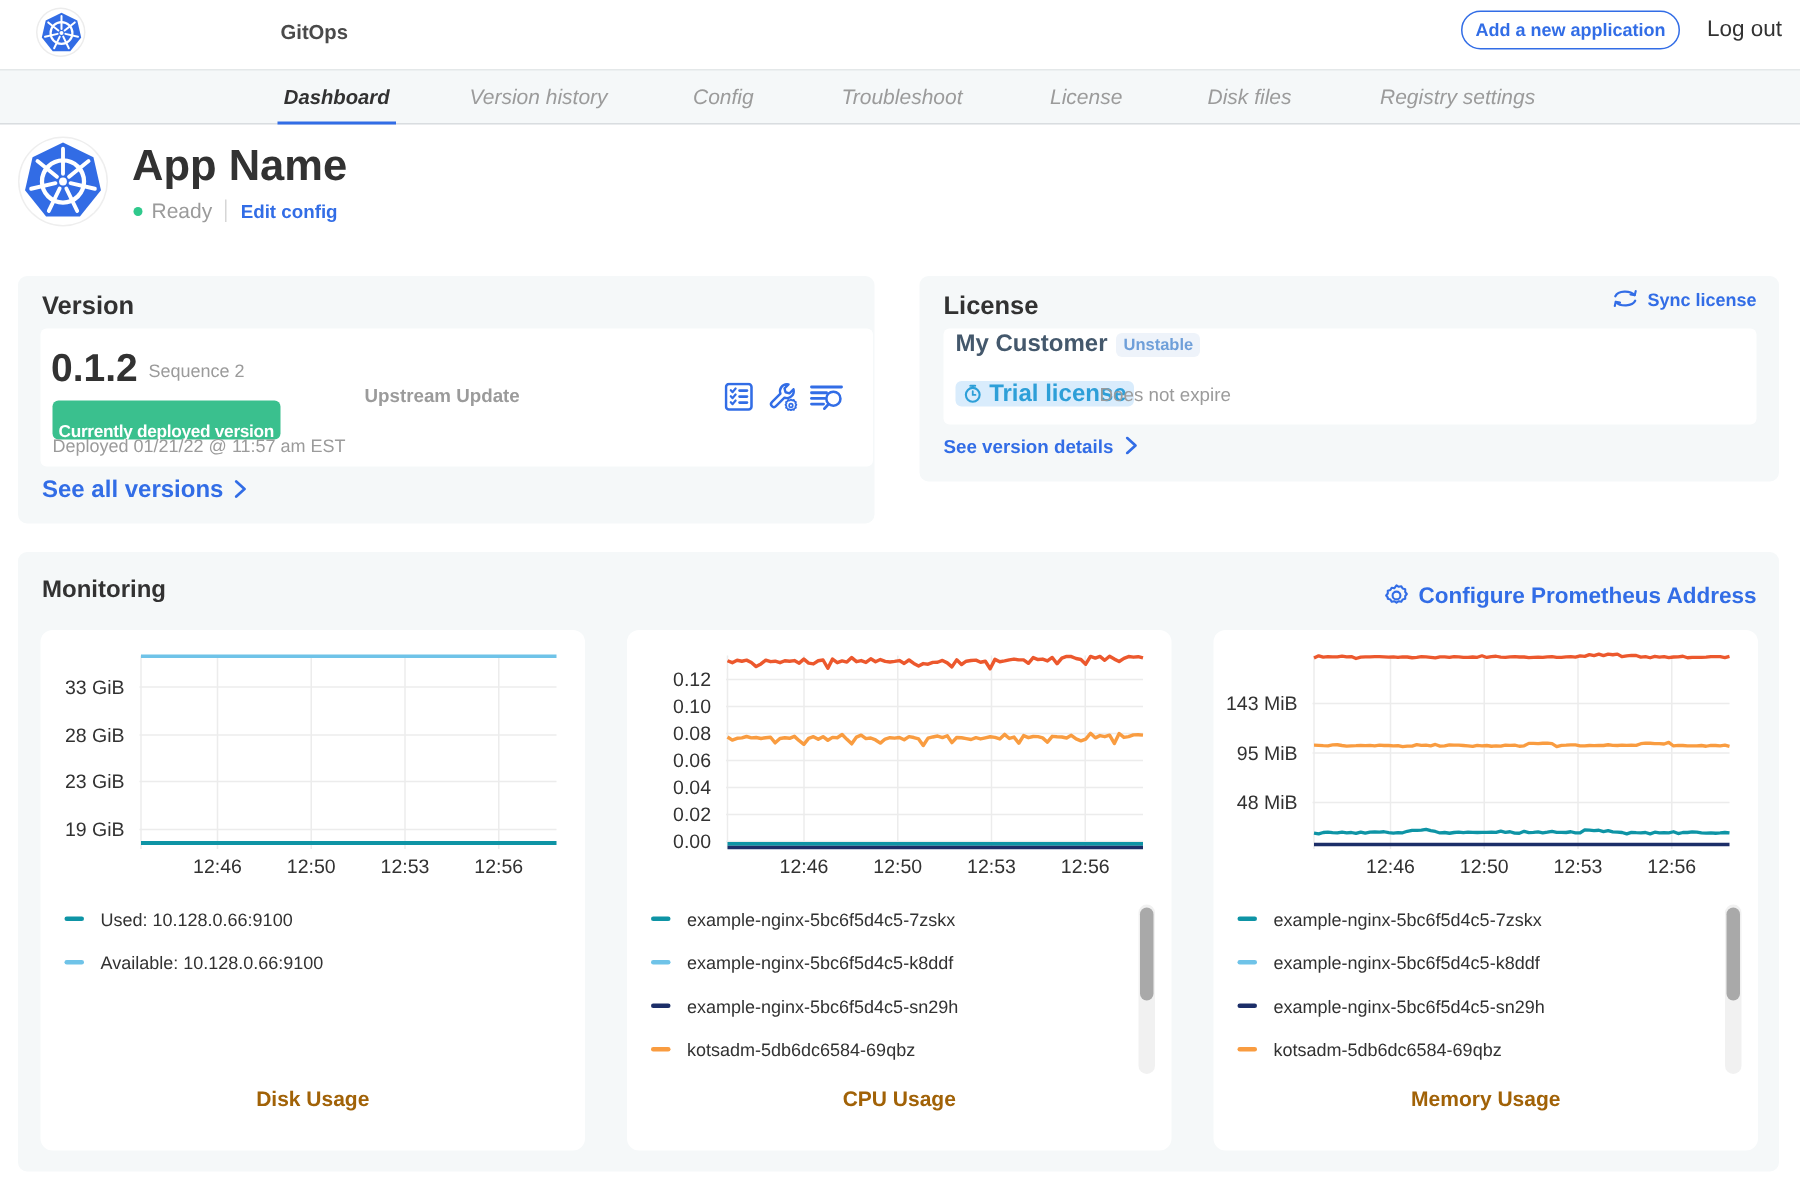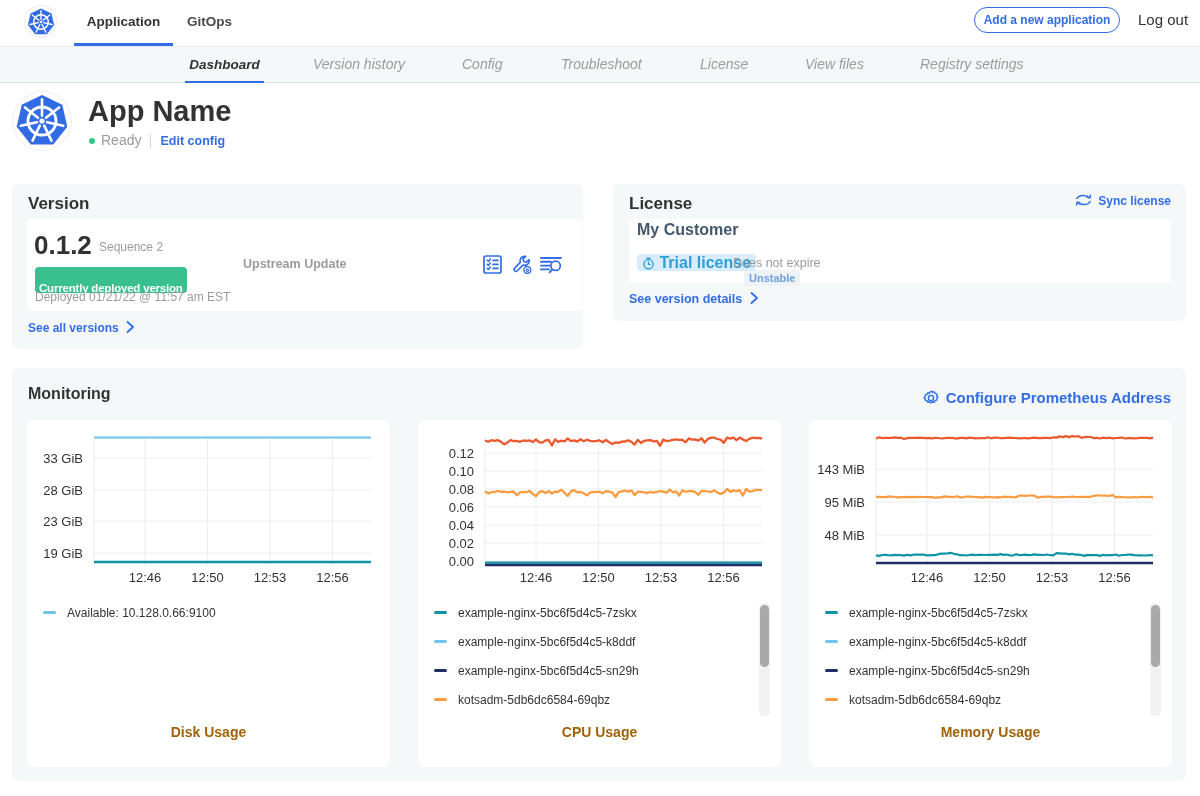--- a/index.html
+++ b/index.html
@@ -40,32 +40,31 @@
 <line x1="50.0" y1="42.0" x2="50.0" y2="10.0" stroke="#fff" stroke-width="5" stroke-linecap="round"></line>
         <line x1="57.8" y1="45.8" x2="82.8" y2="25.8" stroke="#fff" stroke-width="5" stroke-linecap="round"></line>
         <line x1="59.7" y1="54.2" x2="90.9" y2="61.3" stroke="#fff" stroke-width="5" stroke-linecap="round"></line>
         <line x1="54.3" y1="61.0" x2="68.2" y2="89.8" stroke="#fff" stroke-width="5" stroke-linecap="round"></line>
         <line x1="45.7" y1="61.0" x2="31.8" y2="89.8" stroke="#fff" stroke-width="5" stroke-linecap="round"></line>
         <line x1="40.3" y1="54.2" x2="9.1" y2="61.3" stroke="#fff" stroke-width="5" stroke-linecap="round"></line>
         <line x1="42.2" y1="45.8" x2="17.2" y2="25.8" stroke="#fff" stroke-width="5" stroke-linecap="round"></line>
 <circle cx="50" cy="52" r="5" fill="#fff"></circle>
 </svg>
     </div>
-  <div class="topnav-item active" style="left:74px; width:99px; text-align:center;">Application</div>
   <div class="topnav-item" style="left:187px;">GitOps</div>
   <div class="addbtn">Add a new application</div>
   <div class="logout">Log out</div>
 </div>
 <div class="subnav">
   <div class="sub active" style="left:185px; width:79px; text-align:center; font-size:13.5px;">Dashboard</div>
   <div class="sub" style="left:313px;">Version history</div>
   <div class="sub" style="left:462px;">Config</div>
   <div class="sub" style="left:561px;">Troubleshoot</div>
   <div class="sub" style="left:700px;">License</div>
-  <div class="sub" style="left:805px;">View files</div>
+  <div class="sub" style="left:805px;">Disk files</div>
   <div class="sub" style="left:920px;">Registry settings</div>
 </div>
 <div class="appicon">
     <svg width="54" height="54" viewBox="0 0 100 104">
 <polygon points="50.00,2.00 89.09,20.83 98.75,63.13 71.69,97.05 28.31,97.05 1.25,63.13 10.91,20.83" fill="#326ce5"></polygon>
 <circle cx="50" cy="52" r="27" fill="none" stroke="#fff" stroke-width="5.5"></circle>
 <line x1="50.0" y1="42.0" x2="50.0" y2="10.0" stroke="#fff" stroke-width="5" stroke-linecap="round"></line>
       <line x1="57.8" y1="45.8" x2="82.8" y2="25.8" stroke="#fff" stroke-width="5" stroke-linecap="round"></line>
       <line x1="59.7" y1="54.2" x2="90.9" y2="61.3" stroke="#fff" stroke-width="5" stroke-linecap="round"></line>
       <line x1="54.3" y1="61.0" x2="68.2" y2="89.8" stroke="#fff" stroke-width="5" stroke-linecap="round"></line>
@@ -102,38 +101,38 @@
 </svg></span>
     <span style="position:absolute; left:513px; top:37px;"><svg width="23" height="18" viewBox="0 0 23 18">
 <line x1="1" y1="2" x2="21" y2="2" stroke="#326de6" stroke-width="1.9" stroke-linecap="round"></line>
 <line x1="1" y1="5.8" x2="11" y2="5.8" stroke="#326de6" stroke-width="1.9" stroke-linecap="round"></line>
 <line x1="1" y1="9.6" x2="10" y2="9.6" stroke="#326de6" stroke-width="1.9" stroke-linecap="round"></line>
 <line x1="1" y1="13.4" x2="9" y2="13.4" stroke="#326de6" stroke-width="1.9" stroke-linecap="round"></line>
 <circle cx="15.6" cy="9.8" r="4.7" fill="none" stroke="#326de6" stroke-width="1.7"></circle>
 <line x1="12.2" y1="13.6" x2="9.6" y2="16.4" stroke="#326de6" stroke-width="1.9" stroke-linecap="round"></line>
 </svg></span>
   </div>
-  <div style="position:absolute; left:16px; top:134px;"><span class="blink" style="font-size:12px;">See all versions</span> <span style="margin-left:2px;"><svg width="10" height="12" viewBox="0 0 10 12" style="vertical-align:-1px">
+  <div style="position:absolute; left:16px; top:134px;"><span class="blink" style="font-size:16px;">See all versions</span> <span style="margin-left:2px;"><svg width="10" height="12" viewBox="0 0 10 12" style="vertical-align:-1px">
           <path d="M2.5 1 L8 6 L2.5 11" fill="none" stroke="#326de6" stroke-width="1.8" stroke-linecap="round" stroke-linejoin="round"></path>
         </svg></span></div>
 </div>
 
 <div class="card" style="left:613px; top:184px; width:573px; height:137px;">
   <div class="h17" style="position:absolute; left:16px; top:10px;">License</div>
   <div style="position:absolute; right:15px; top:7px; white-space:nowrap;">
     <span style="margin-right:6px;"><svg width="17" height="14" viewBox="0 0 18 14" style="vertical-align:-2px">
 <path d="M2 5.4 C4 1.2 12.5 1.2 15.6 4.6" fill="none" stroke="#326de6" stroke-width="1.6" stroke-linecap="round"></path>
 <path d="M16.4 1.7 L15.7 4.7 L12.7 4.2" fill="none" stroke="#326de6" stroke-width="1.5" stroke-linecap="round" stroke-linejoin="round"></path>
 <path d="M16 8.6 C14 12.8 5.5 12.8 2.4 9.4" fill="none" stroke="#326de6" stroke-width="1.6" stroke-linecap="round"></path>
 <path d="M1.6 12.3 L2.3 9.3 L5.3 9.8" fill="none" stroke="#326de6" stroke-width="1.5" stroke-linecap="round" stroke-linejoin="round"></path>
 </svg></span><span class="blink">Sync license</span>
   </div>
   <div class="whitebox" style="left:16px; top:35px; width:542px; height:64px;">
     <span style="position:absolute; left:8px; top:2px; font-size:16px; font-weight:700; color:#44586c;">My Customer</span>
-    <span style="position:absolute; left:115px; top:3px; background:#eef3fa; color:#6f9fd9; font-size:11px; font-weight:700; border-radius:4px; height:16px; line-height:16px; padding:0 5px;margin-top:48px;">Unstable</span>
+    <span style="position:absolute; left:115px; top:3px; background:#eef3fa; color:#6f9fd9; font-size:11px; font-weight:700; border-radius:4px; height:16px; line-height:16px; padding:0 5px;">Unstable</span>
     <span style="position:absolute; left:8px; top:35px; background:#d9ecfc; border-radius:4px; height:17px; line-height:17px; padding:0 5px; font-size:16px; font-weight:700; color:#2d9fd8;"><svg width="13" height="13" viewBox="0 0 13 13" style="vertical-align:-2px">
 <circle cx="6.5" cy="7.2" r="4.6" fill="none" stroke="#2d9fd8" stroke-width="1.4"></circle>
 <path d="M6.5 4.8 V7.3 H8.3" fill="none" stroke="#2d9fd8" stroke-width="1.2" stroke-linecap="round"></path>
 <line x1="4.9" y1="1.2" x2="8.1" y2="1.2" stroke="#2d9fd8" stroke-width="1.4" stroke-linecap="round"></line>
 <line x1="6.5" y1="1.4" x2="6.5" y2="2.6" stroke="#2d9fd8" stroke-width="1.4"></line>
 </svg> Trial license</span>
     <span style="position:absolute; left:104px; top:37px; font-size:12.5px;" class="gray">Does not expire</span>
   </div>
   <div style="position:absolute; left:16px; top:105px;"><span class="blink" style="font-size:12.5px;">See version details</span> <span style="margin-left:2px;"><svg width="10" height="12" viewBox="0 0 10 12" style="vertical-align:-1px">
           <path d="M2.5 1 L8 6 L2.5 11" fill="none" stroke="#326de6" stroke-width="1.8" stroke-linecap="round" stroke-linejoin="round"></path>
@@ -163,20 +162,24 @@
         <text x="56" y="105.5" text-anchor="end" font-size="13" fill="#323232">23 GiB</text>
         <text x="56" y="137.5" text-anchor="end" font-size="13" fill="#323232">19 GiB</text>
         <text x="118" y="162" text-anchor="middle" font-size="13" fill="#323232">12:46</text>
         <text x="180.5" y="162" text-anchor="middle" font-size="13" fill="#323232">12:50</text>
         <text x="243" y="162" text-anchor="middle" font-size="13" fill="#323232">12:53</text>
         <text x="305.5" y="162" text-anchor="middle" font-size="13" fill="#323232">12:56</text>
         <line x1="67" y1="17.5" x2="344" y2="17.5" stroke="#6fc3e8" stroke-width="2.2"></line>
         <line x1="67" y1="142" x2="344" y2="142" stroke="#0e94a5" stroke-width="2.6"></line>
       </svg>
     <div style="position:absolute; left:16px; top:178px;">
+        <div class="lrow">
+          <span class="lswatch" style="background:#0e94a5"></span>
+          <span class="llabel">Used: 10.128.0.66:9100</span>
+        </div>
         <div class="lrow">
           <span class="lswatch" style="background:#6fc3e8"></span>
           <span class="llabel">Available: 10.128.0.66:9100</span>
         </div>
       </div>
     <div class="ctitle">Disk Usage</div>
   </div>
   <div class="chartcard" style="left:406px;">
     <svg width="363" height="170" viewBox="0 0 363 170" style="position:absolute;top:0;left:0">
         <line x1="67" y1="17" x2="67" y2="146" stroke="#ececec" stroke-width="1"></line>

